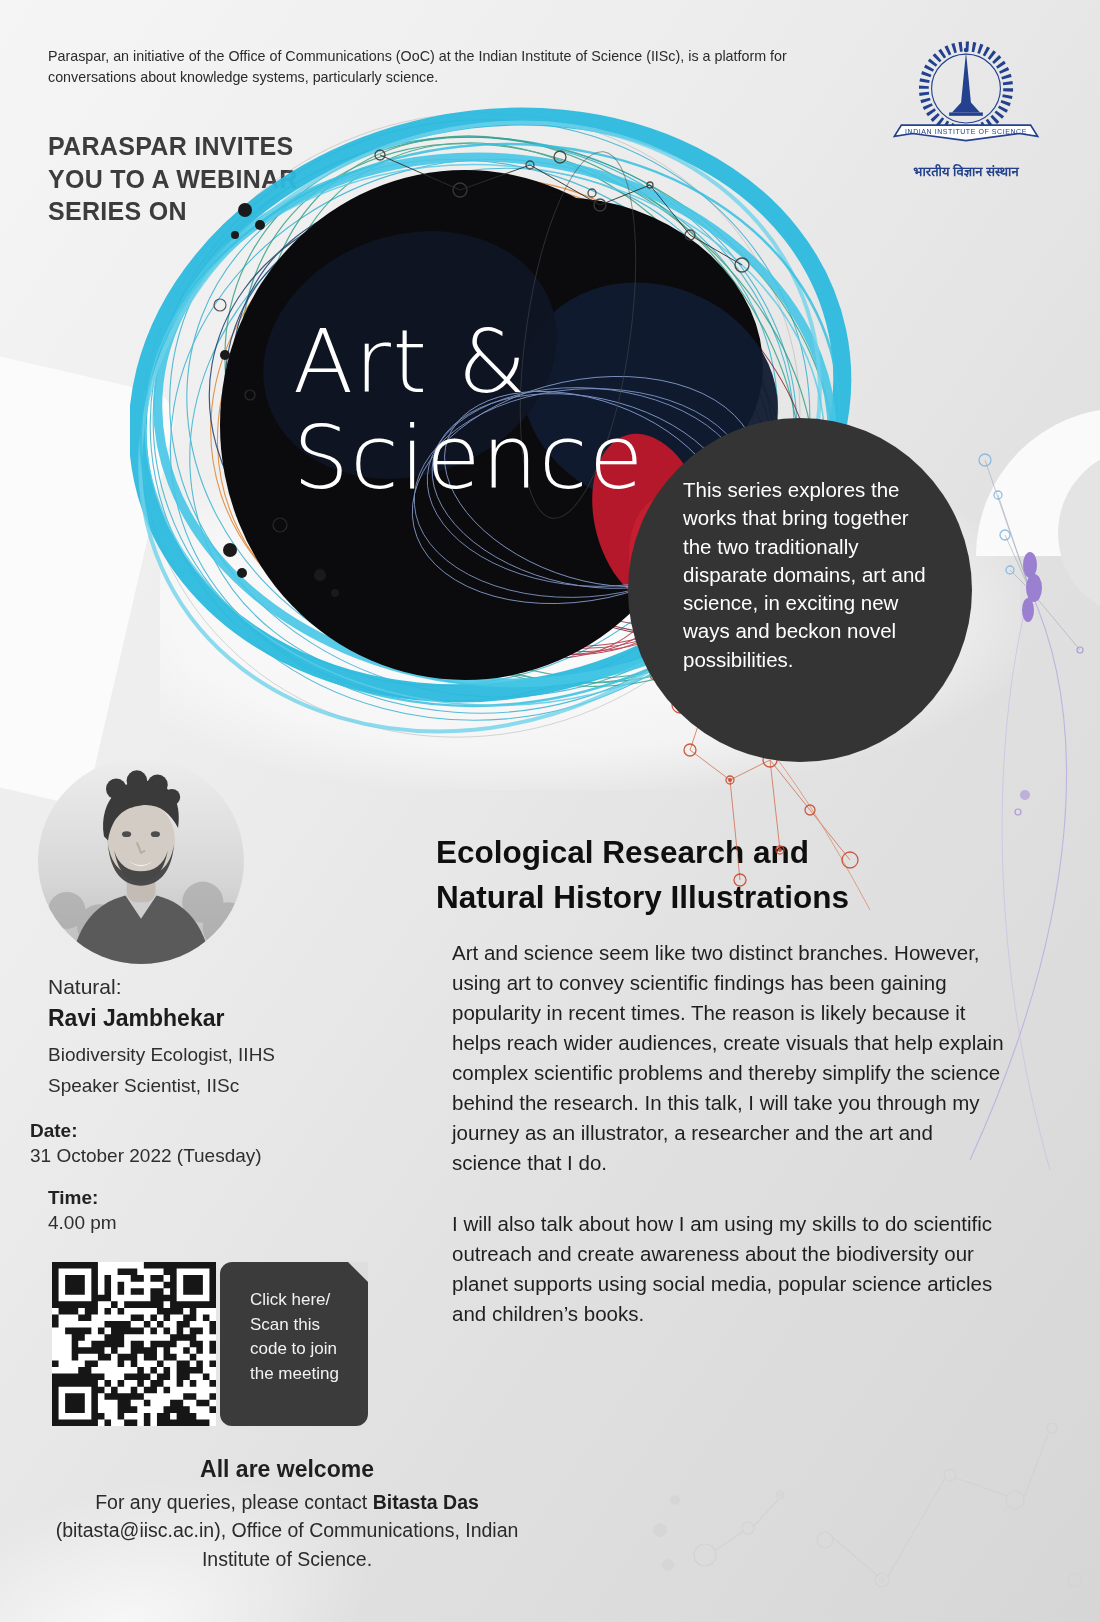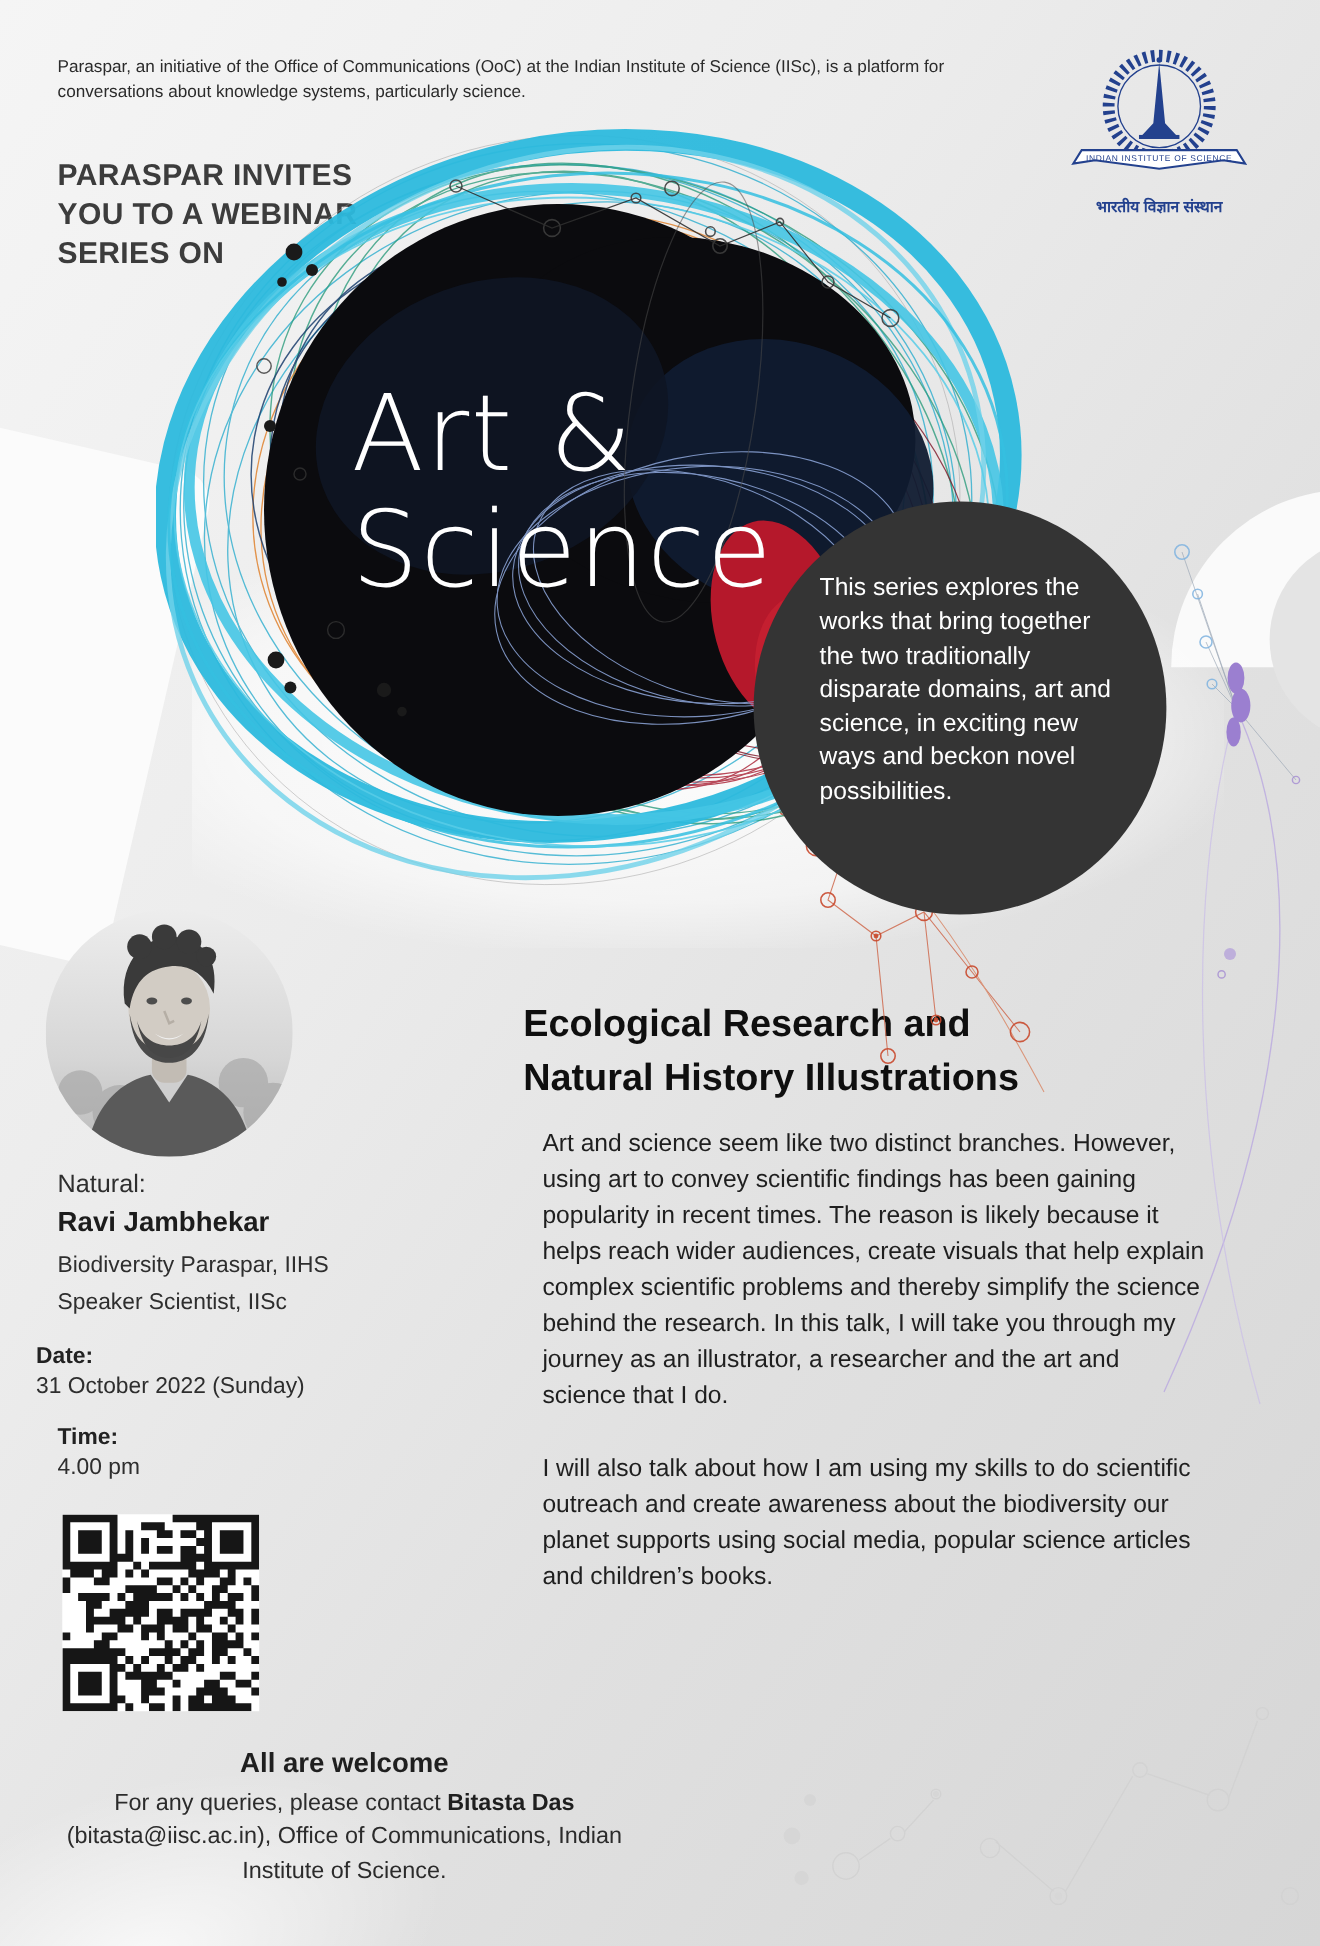--- a/index.html
+++ b/index.html
@@ -343,41 +343,44 @@
       <ellipse cx="43" cy="37" rx="2.2" ry="1.4" fill="#4d4d4d"></ellipse>
       <ellipse cx="57" cy="37" rx="2.2" ry="1.4" fill="#4d4d4d"></ellipse>
       <path d="M44,50 Q50,54 56,50 Q53,52.5 50,52.5 Q47,52.5 44,50 Z" fill="#f0f0f0"></path>
       <path d="M48,41 L50,46 L52,45" fill="none" stroke="#b5aea5" stroke-width="1"></path>
     </svg>
   </div>
 
   <div class="speaker-block">
     <div class="speaker-label">Natural:</div>
     <div class="speaker-name">Ravi Jambhekar</div>
-    <div class="speaker-role">Biodiversity Paraspar, IIHS</div>
+    <div class="speaker-role">Biodiversity Ecologist, IIHS</div>
     <div class="speaker-role">Speaker Scientist, IISc</div>
   </div>
 
   <div class="date-block">
     <div class="meta-label">Date:</div>
-    <div class="meta-value">31 October 2022 (Sunday)</div>
+    <div class="meta-value">31 October 2022 (Tuesday)</div>
   </div>
 
   <div class="time-block">
     <div class="meta-label">Time:</div>
     <div class="meta-value">4.00 pm</div>
   </div>
 
   <div class="qr-code">
     <svg id="qr-svg" width="164" height="164" viewBox="0 0 162.5 162.5">
       <rect width="162.5" height="162.5" fill="#ffffff"></rect>
     <path d="M91,0h6.5v6.5h-6.5zM97.5,0h6.5v6.5h-6.5zM104,0h6.5v6.5h-6.5zM110.5,0h6.5v6.5h-6.5zM65,6.5h6.5v6.5h-6.5zM71.5,6.5h6.5v6.5h-6.5zM78,6.5h6.5v6.5h-6.5zM110.5,6.5h6.5v6.5h-6.5zM52,13h6.5v6.5h-6.5zM78,13h6.5v6.5h-6.5zM84.5,13h6.5v6.5h-6.5zM97.5,13h6.5v6.5h-6.5zM104,13h6.5v6.5h-6.5zM52,19.5h6.5v6.5h-6.5zM65,19.5h6.5v6.5h-6.5zM110.5,19.5h6.5v6.5h-6.5zM52,26h6.5v6.5h-6.5zM65,26h6.5v6.5h-6.5zM78,26h6.5v6.5h-6.5zM84.5,26h6.5v6.5h-6.5zM97.5,26h6.5v6.5h-6.5zM104,26h6.5v6.5h-6.5zM45.5,32.5h6.5v6.5h-6.5zM52,32.5h6.5v6.5h-6.5zM97.5,32.5h6.5v6.5h-6.5zM104,32.5h6.5v6.5h-6.5zM110.5,32.5h6.5v6.5h-6.5zM58.5,39h6.5v6.5h-6.5zM71.5,39h6.5v6.5h-6.5zM78,39h6.5v6.5h-6.5zM84.5,39h6.5v6.5h-6.5zM91,39h6.5v6.5h-6.5zM97.5,39h6.5v6.5h-6.5zM104,39h6.5v6.5h-6.5zM6.5,45.5h6.5v6.5h-6.5zM13,45.5h6.5v6.5h-6.5zM19.5,45.5h6.5v6.5h-6.5zM32.5,45.5h6.5v6.5h-6.5zM39,45.5h6.5v6.5h-6.5zM52,45.5h6.5v6.5h-6.5zM65,45.5h6.5v6.5h-6.5zM104,45.5h6.5v6.5h-6.5zM110.5,45.5h6.5v6.5h-6.5zM117,45.5h6.5v6.5h-6.5zM123.5,45.5h6.5v6.5h-6.5zM136.5,45.5h6.5v6.5h-6.5zM0,52h6.5v6.5h-6.5zM26,52h6.5v6.5h-6.5zM32.5,52h6.5v6.5h-6.5zM78,52h6.5v6.5h-6.5zM84.5,52h6.5v6.5h-6.5zM97.5,52h6.5v6.5h-6.5zM110.5,52h6.5v6.5h-6.5zM130,52h6.5v6.5h-6.5zM136.5,52h6.5v6.5h-6.5zM149.5,52h6.5v6.5h-6.5zM0,58.5h6.5v6.5h-6.5zM52,58.5h6.5v6.5h-6.5zM58.5,58.5h6.5v6.5h-6.5zM65,58.5h6.5v6.5h-6.5zM71.5,58.5h6.5v6.5h-6.5zM91,58.5h6.5v6.5h-6.5zM104,58.5h6.5v6.5h-6.5zM123.5,58.5h6.5v6.5h-6.5zM130,58.5h6.5v6.5h-6.5zM156,58.5h6.5v6.5h-6.5zM13,65h6.5v6.5h-6.5zM19.5,65h6.5v6.5h-6.5zM26,65h6.5v6.5h-6.5zM32.5,65h6.5v6.5h-6.5zM45.5,65h6.5v6.5h-6.5zM58.5,65h6.5v6.5h-6.5zM65,65h6.5v6.5h-6.5zM71.5,65h6.5v6.5h-6.5zM78,65h6.5v6.5h-6.5zM84.5,65h6.5v6.5h-6.5zM97.5,65h6.5v6.5h-6.5zM110.5,65h6.5v6.5h-6.5zM123.5,65h6.5v6.5h-6.5zM136.5,65h6.5v6.5h-6.5zM143,65h6.5v6.5h-6.5zM156,65h6.5v6.5h-6.5zM19.5,71.5h6.5v6.5h-6.5zM26,71.5h6.5v6.5h-6.5zM52,71.5h6.5v6.5h-6.5zM58.5,71.5h6.5v6.5h-6.5zM65,71.5h6.5v6.5h-6.5zM117,71.5h6.5v6.5h-6.5zM123.5,71.5h6.5v6.5h-6.5zM130,71.5h6.5v6.5h-6.5zM136.5,71.5h6.5v6.5h-6.5zM19.5,78h6.5v6.5h-6.5zM39,78h6.5v6.5h-6.5zM45.5,78h6.5v6.5h-6.5zM52,78h6.5v6.5h-6.5zM58.5,78h6.5v6.5h-6.5zM65,78h6.5v6.5h-6.5zM78,78h6.5v6.5h-6.5zM84.5,78h6.5v6.5h-6.5zM97.5,78h6.5v6.5h-6.5zM104,78h6.5v6.5h-6.5zM110.5,78h6.5v6.5h-6.5zM117,78h6.5v6.5h-6.5zM136.5,78h6.5v6.5h-6.5zM143,78h6.5v6.5h-6.5zM156,78h6.5v6.5h-6.5zM19.5,84.5h6.5v6.5h-6.5zM26,84.5h6.5v6.5h-6.5zM32.5,84.5h6.5v6.5h-6.5zM39,84.5h6.5v6.5h-6.5zM45.5,84.5h6.5v6.5h-6.5zM58.5,84.5h6.5v6.5h-6.5zM78,84.5h6.5v6.5h-6.5zM84.5,84.5h6.5v6.5h-6.5zM91,84.5h6.5v6.5h-6.5zM97.5,84.5h6.5v6.5h-6.5zM110.5,84.5h6.5v6.5h-6.5zM130,84.5h6.5v6.5h-6.5zM143,84.5h6.5v6.5h-6.5zM156,84.5h6.5v6.5h-6.5zM19.5,91h6.5v6.5h-6.5zM45.5,91h6.5v6.5h-6.5zM52,91h6.5v6.5h-6.5zM65,91h6.5v6.5h-6.5zM71.5,91h6.5v6.5h-6.5zM78,91h6.5v6.5h-6.5zM91,91h6.5v6.5h-6.5zM97.5,91h6.5v6.5h-6.5zM110.5,91h6.5v6.5h-6.5zM117,91h6.5v6.5h-6.5zM136.5,91h6.5v6.5h-6.5zM0,97.5h6.5v6.5h-6.5zM32.5,97.5h6.5v6.5h-6.5zM39,97.5h6.5v6.5h-6.5zM65,97.5h6.5v6.5h-6.5zM78,97.5h6.5v6.5h-6.5zM104,97.5h6.5v6.5h-6.5zM123.5,97.5h6.5v6.5h-6.5zM130,97.5h6.5v6.5h-6.5zM143,97.5h6.5v6.5h-6.5zM156,97.5h6.5v6.5h-6.5zM26,104h6.5v6.5h-6.5zM32.5,104h6.5v6.5h-6.5zM84.5,104h6.5v6.5h-6.5zM97.5,104h6.5v6.5h-6.5zM110.5,104h6.5v6.5h-6.5zM123.5,104h6.5v6.5h-6.5zM130,104h6.5v6.5h-6.5zM136.5,104h6.5v6.5h-6.5zM143,104h6.5v6.5h-6.5zM0,110.5h6.5v6.5h-6.5zM6.5,110.5h6.5v6.5h-6.5zM13,110.5h6.5v6.5h-6.5zM19.5,110.5h6.5v6.5h-6.5zM26,110.5h6.5v6.5h-6.5zM32.5,110.5h6.5v6.5h-6.5zM39,110.5h6.5v6.5h-6.5zM45.5,110.5h6.5v6.5h-6.5zM71.5,110.5h6.5v6.5h-6.5zM78,110.5h6.5v6.5h-6.5zM84.5,110.5h6.5v6.5h-6.5zM91,110.5h6.5v6.5h-6.5zM104,110.5h6.5v6.5h-6.5zM110.5,110.5h6.5v6.5h-6.5zM123.5,110.5h6.5v6.5h-6.5zM130,110.5h6.5v6.5h-6.5zM149.5,110.5h6.5v6.5h-6.5zM52,117h6.5v6.5h-6.5zM65,117h6.5v6.5h-6.5zM84.5,117h6.5v6.5h-6.5zM97.5,117h6.5v6.5h-6.5zM104,117h6.5v6.5h-6.5zM123.5,117h6.5v6.5h-6.5zM136.5,117h6.5v6.5h-6.5zM156,117h6.5v6.5h-6.5zM45.5,123.5h6.5v6.5h-6.5zM58.5,123.5h6.5v6.5h-6.5zM78,123.5h6.5v6.5h-6.5zM91,123.5h6.5v6.5h-6.5zM97.5,123.5h6.5v6.5h-6.5zM110.5,123.5h6.5v6.5h-6.5zM52,130h6.5v6.5h-6.5zM58.5,130h6.5v6.5h-6.5zM65,130h6.5v6.5h-6.5zM71.5,130h6.5v6.5h-6.5zM78,130h6.5v6.5h-6.5zM84.5,130h6.5v6.5h-6.5zM130,130h6.5v6.5h-6.5zM136.5,130h6.5v6.5h-6.5zM156,130h6.5v6.5h-6.5zM65,136.5h6.5v6.5h-6.5zM71.5,136.5h6.5v6.5h-6.5zM91,136.5h6.5v6.5h-6.5zM117,136.5h6.5v6.5h-6.5zM123.5,136.5h6.5v6.5h-6.5zM143,136.5h6.5v6.5h-6.5zM149.5,136.5h6.5v6.5h-6.5zM65,143h6.5v6.5h-6.5zM71.5,143h6.5v6.5h-6.5zM78,143h6.5v6.5h-6.5zM110.5,143h6.5v6.5h-6.5zM117,143h6.5v6.5h-6.5zM123.5,143h6.5v6.5h-6.5zM130,143h6.5v6.5h-6.5zM156,143h6.5v6.5h-6.5zM45.5,149.5h6.5v6.5h-6.5zM65,149.5h6.5v6.5h-6.5zM91,149.5h6.5v6.5h-6.5zM104,149.5h6.5v6.5h-6.5zM110.5,149.5h6.5v6.5h-6.5zM123.5,149.5h6.5v6.5h-6.5zM130,149.5h6.5v6.5h-6.5zM136.5,149.5h6.5v6.5h-6.5zM52,156h6.5v6.5h-6.5zM71.5,156h6.5v6.5h-6.5zM78,156h6.5v6.5h-6.5zM91,156h6.5v6.5h-6.5zM104,156h6.5v6.5h-6.5zM110.5,156h6.5v6.5h-6.5zM117,156h6.5v6.5h-6.5zM123.5,156h6.5v6.5h-6.5zM130,156h6.5v6.5h-6.5zM136.5,156h6.5v6.5h-6.5zM143,156h6.5v6.5h-6.5zM149.5,156h6.5v6.5h-6.5zM0,0h45.5v45.5h-45.5z M6.5,6.5h32.5v32.5h-32.5z M13,13h19.5v19.5h-19.5zM117,0h45.5v45.5h-45.5z M123.5,6.5h32.5v32.5h-32.5z M130,13h19.5v19.5h-19.5zM0,117h45.5v45.5h-45.5z M6.5,123.5h32.5v32.5h-32.5z M13,130h19.5v19.5h-19.5z" fill="#161616" fill-rule="evenodd"></path>
       </svg>
   </div>
 
+  <div class="click-box">
+    <p>Click here/ Scan this code to join the meeting</p>
+  </div>
 
   <h2 class="talk-title">
     <span style="display:block">Ecological Research and</span>
     <span style="display:block">Natural History Illustrations</span>
   </h2>
 
   <div class="talk-body">
     <p>Art and science seem like two distinct branches. However, using art to convey scientific findings has been gaining popularity in recent times. The reason is likely because it helps reach wider audiences, create visuals that help explain complex scientific problems and thereby simplify the science behind the research. In this talk, I will take you through my journey as an illustrator, a researcher and the art and science that I do.</p>
     <p>I will also talk about how I am using my skills to do scientific outreach and create awareness about the biodiversity our planet supports using social media, popular science articles and children’s books.</p>
   </div>

